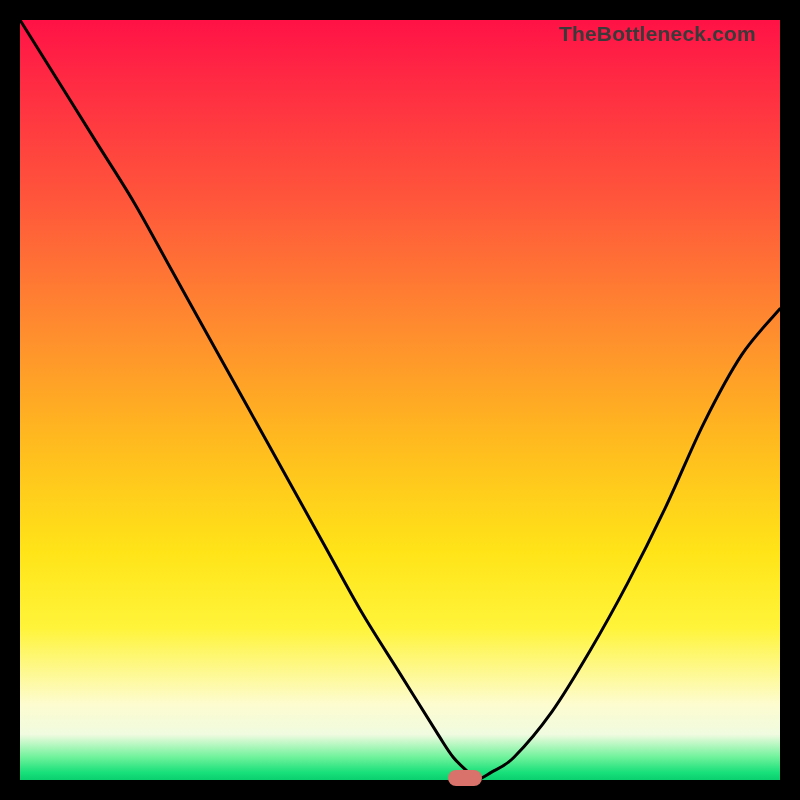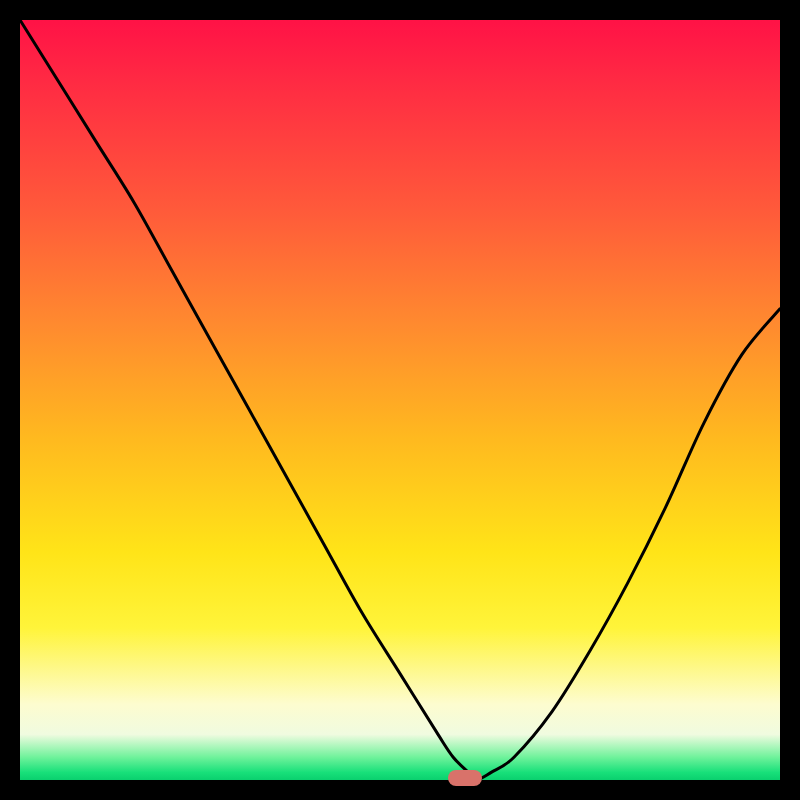--- a/index.html
+++ b/index.html
@@ -63,18 +63,19 @@
     height: 16px;
     border-radius: 8px;
     background: #d9726a;
   }
 </style>
 </head>
 <body>
 
 <div class="frame">
   <div class="plot-area">
+    <div class="watermark">TheBottleneck.com</div>
     <svg class="curve" viewBox="0 0 760 760" preserveAspectRatio="none">
       <path id="curve-path" d="M 0 0 C 6.333333333333333 10.133333333333326, 25.333333333333336 40.53333333333329, 38 60.799999999999955 C 50.666666666666664 81.06666666666662, 63.333333333333336 101.33333333333336, 76 121.60000000000002 C 88.66666666666667 141.8666666666667, 101.33333333333333 160.86666666666665, 114 182.39999999999998 C 126.66666666666667 203.9333333333333, 139.33333333333334 227.99999999999994, 152 250.79999999999995 C 164.66666666666666 273.59999999999997, 177.33333333333334 296.40000000000003, 190 319.20000000000005 C 202.66666666666666 342.00000000000006, 215.33333333333334 364.8, 228 387.6 C 240.66666666666666 410.40000000000003, 253.33333333333334 433.2, 266 456 C 278.6666666666667 478.8, 291.3333333333333 501.59999999999997, 304 524.4 C 316.6666666666667 547.1999999999999, 329.3333333333333 571.2666666666667, 342 592.8 C 354.6666666666667 614.3333333333333, 367.3333333333333 633.3333333333334, 380 653.6 C 392.6666666666667 673.8666666666667, 409.1333333333334 700.4666666666667, 418.00000000000006 714.4 C 426.86666666666673 728.3333333333333, 428.1333333333333 730.8666666666667, 433.2 737.2 C 438.26666666666665 743.5333333333334, 444.59999999999997 748.6, 448.4 752.4 C 452.2 756.1999999999999, 452.2 760, 456 760 C 459.8 760, 464.8666666666667 756.1999999999999, 471.2 752.4 C 477.5333333333333 748.6, 483.8666666666667 747.3333333333334, 494 737.2 C 504.1333333333333 727.0666666666667, 519.3333333333334 709.3333333333334, 532 691.6 C 544.6666666666666 673.8666666666667, 557.3333333333334 652.3333333333333, 570 630.8 C 582.6666666666666 609.2666666666667, 595.3333333333334 586.4666666666666, 608 562.4 C 620.6666666666666 538.3333333333334, 633.3333333333334 513, 646 486.40000000000003 C 658.6666666666666 459.80000000000007, 671.3333333333334 428.1333333333333, 684 402.8 C 696.6666666666666 377.4666666666667, 709.3333333333334 353.4, 722 334.4 C 734.6666666666666 315.4, 753.6666666666666 296.4, 760 288.8" fill="none" stroke="#000" stroke-width="3" stroke-linejoin="round" stroke-linecap="round"></path>
     </svg>
     <div class="marker" id="min-marker" style="left: 427.6px; top: 750px; background: rgb(217, 114, 106);"></div>
   </div>
 </div>
 
 </body></html>

